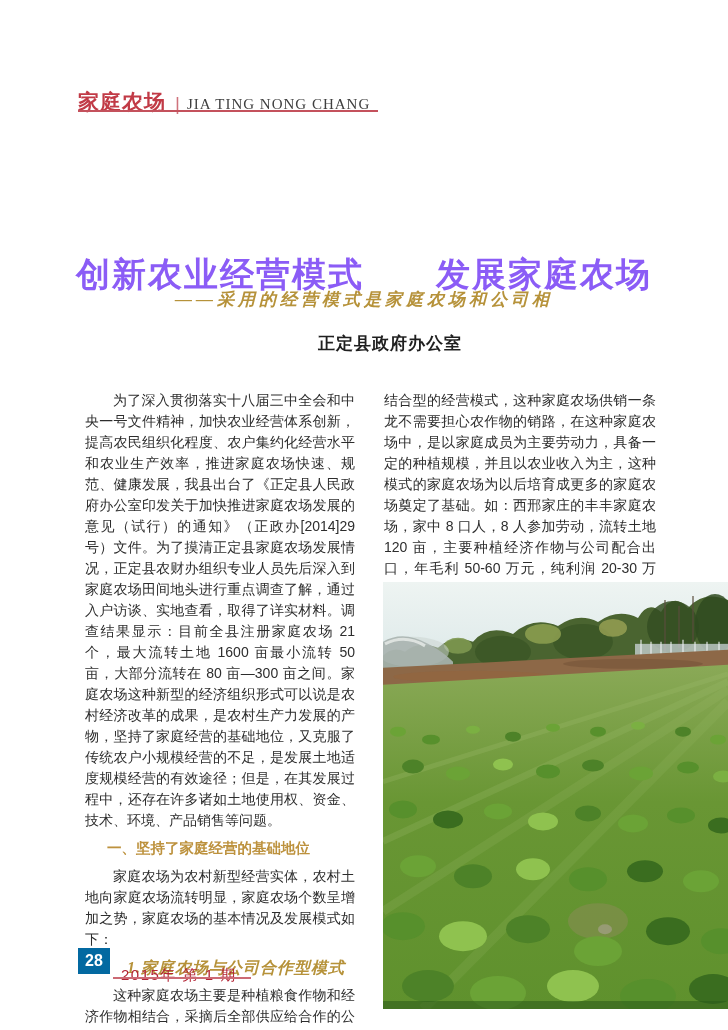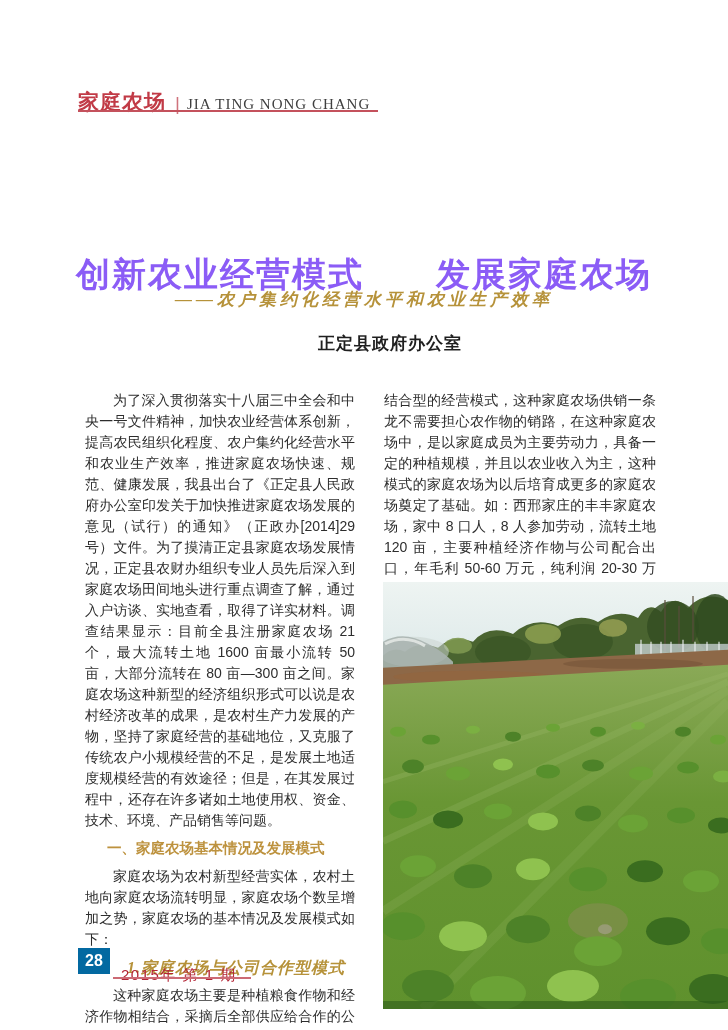--- a/index.html
+++ b/index.html
@@ -53,26 +53,26 @@
 <body>
 
 <div class="page">
 
   <div class="hdr">
     <span class="hdr-cn">家庭农场</span><span class="hdr-sep">|</span><span class="hdr-py">JIA TING NONG CHANG</span>
   </div>
   <div class="hdr-rule"></div>
 
   <h1 class="title">创新农业经营模式　　发展家庭农场</h1>
-  <div class="subtitle">——农户集约化经营水平和农业生产效率</div>
+  <div class="subtitle">——采用的经营模式是家庭农场和公司相</div>
   <div class="author">正定县政府办公室</div>
 
   <div class="col col-left">
     <p class="indent">为了深入贯彻落实十八届三中全会和中央一号文件精神，加快农业经营体系创新，提高农民组织化程度、农户集约化经营水平和农业生产效率，推进家庭农场快速、规范、健康发展，我县出台了《正定县人民政府办公室印发关于加快推进家庭农场发展的意见（试行）的通知》（正政办[2014]29 号）文件。为了摸清正定县家庭农场发展情况，正定县农财办组织专业人员先后深入到家庭农场田间地头进行重点调查了解，通过入户访谈、实地查看，取得了详实材料。调查结果显示：目前全县注册家庭农场 21 个，最大流转土地 1600 亩最小流转 50 亩，大部分流转在 80 亩—300 亩之间。家庭农场这种新型的经济组织形式可以说是农村经济改革的成果，是农村生产力发展的产物，坚持了家庭经营的基础地位，又克服了传统农户小规模经营的不足，是发展土地适度规模经营的有效途径；但是，在其发展过程中，还存在许多诸如土地使用权、资金、技术、环境、产品销售等问题。</p>
-    <h2 class="sec-h">一、家庭农场基本情况及发展模式</h2>
+    <h2 class="sec-h">一、坚持了家庭经营的基础地位</h2>
     <p class="indent">家庭农场为农村新型经营实体，农村土地向家庭农场流转明显，家庭农场个数呈增加之势，家庭农场的基本情况及发展模式如下：</p>
     <h3 class="sub-h">1.家庭农场与公司合作型模式</h3>
     <p class="indent">这种家庭农场主要是种植粮食作物和经济作物相结合，采摘后全部供应给合作的公司，由公司生产后出口国外，采用的经营模式是家庭农场和公司相</p>
   </div>
 
   <div class="col col-right">
     <p>结合型的经营模式，这种家庭农场供销一条龙不需要担心农作物的销路，在这种家庭农场中，是以家庭成员为主要劳动力，具备一定的种植规模，并且以农业收入为主，这种模式的家庭农场为以后培育成更多的家庭农场奠定了基础。如：西邢家庄的丰丰家庭农场，家中 8 口人，8 人参加劳动，流转土地 120 亩，主要种植经济作物与公司配合出口，年毛利 50-60 万元，纯利润 20-30 万元。</p>
     <h3 class="sub-h">2.特色种植型家庭农场模式</h3>
   </div>
 

